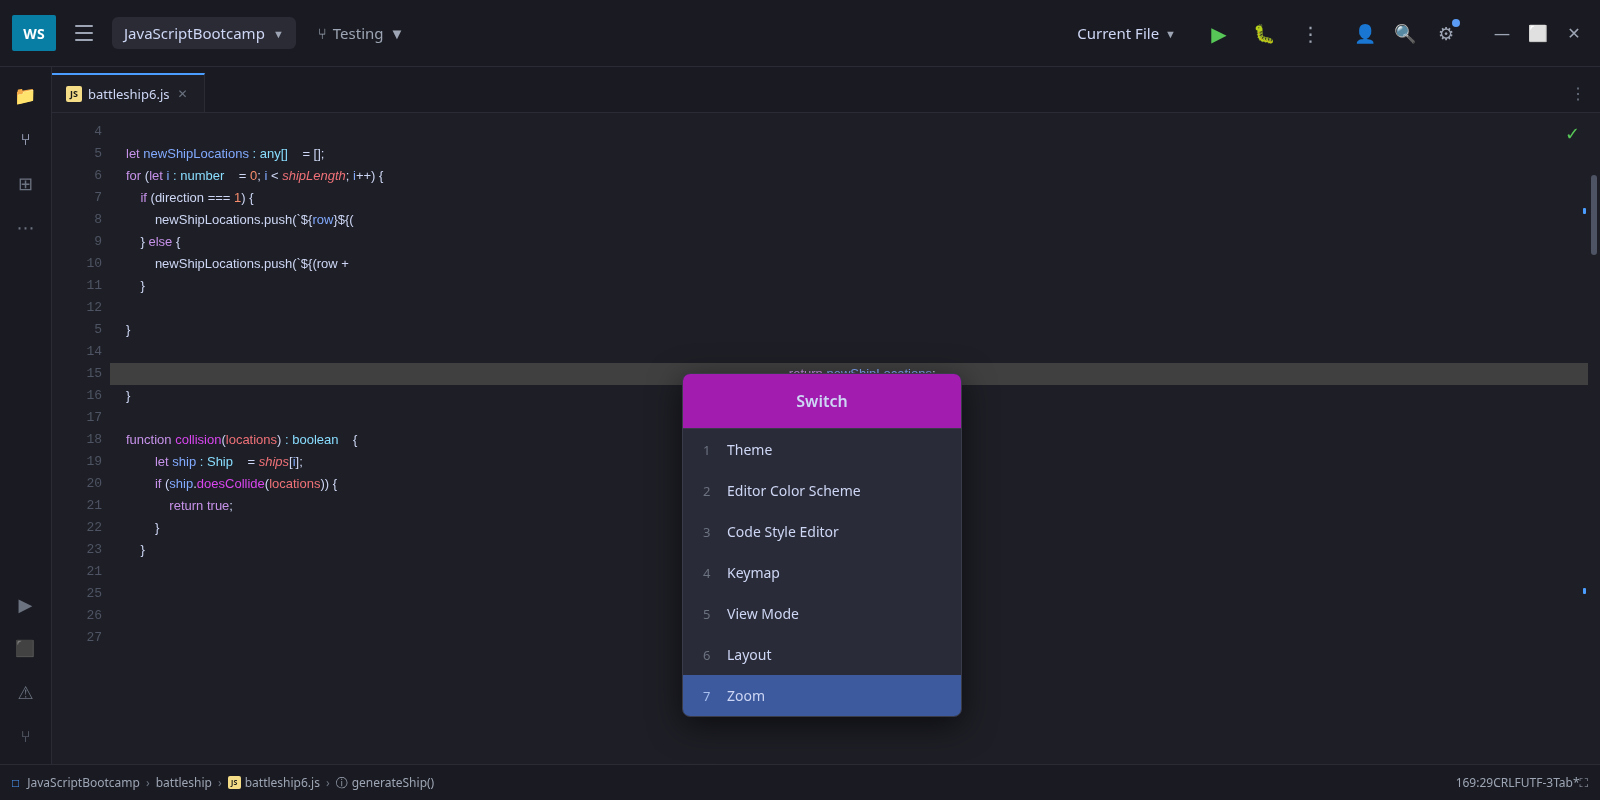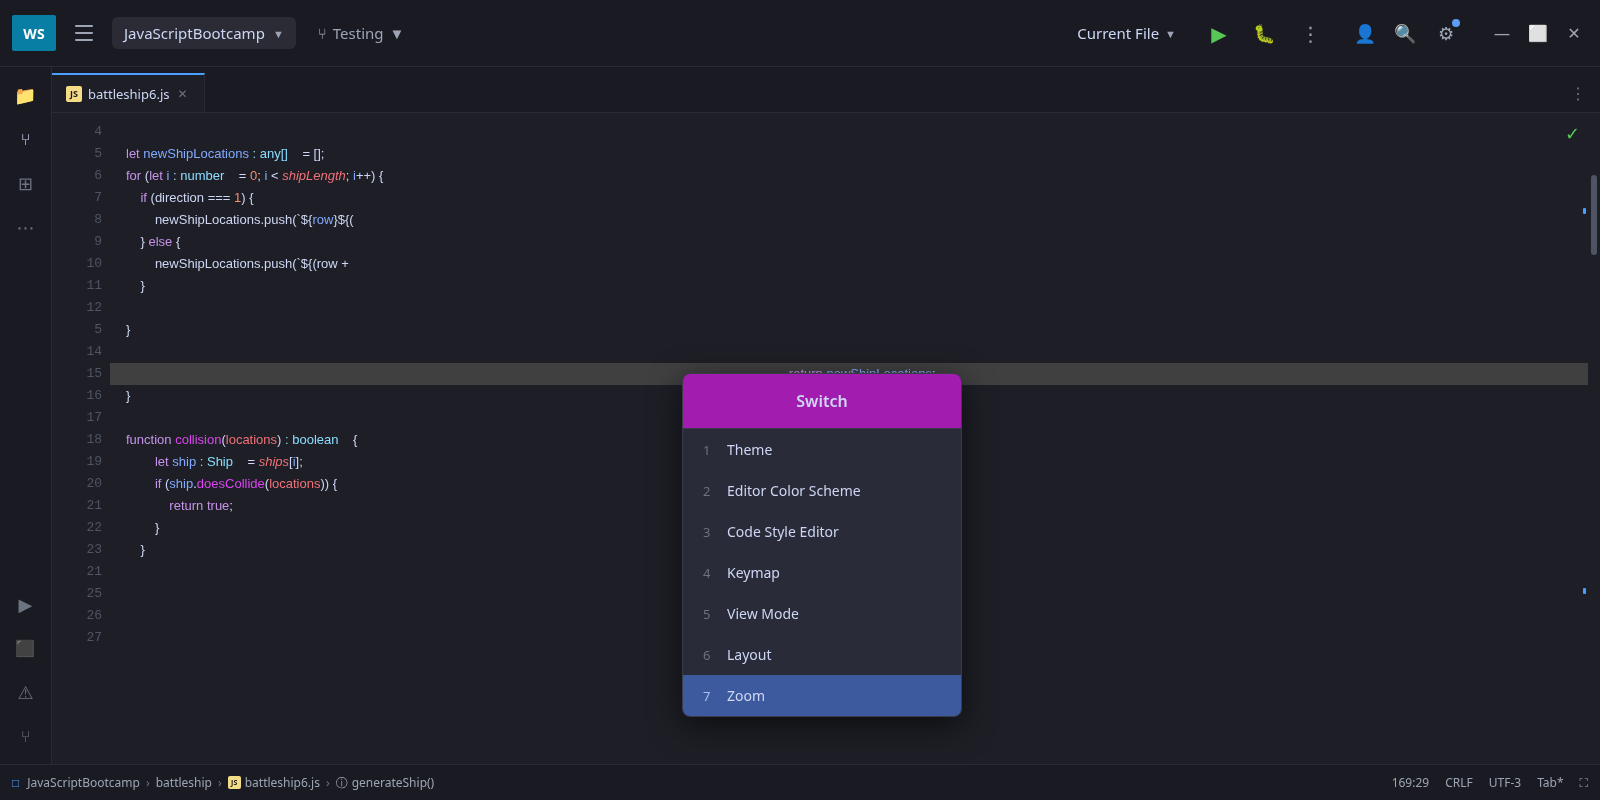--- a/index.html
+++ b/index.html
@@ -247,21 +247,21 @@
       gap: 0;
     }
     .statusbar-left { display: flex; align-items: center; gap: 4px; }
     .statusbar-left .folder-icon { color: #4b9eff; margin-right: 4px; }
     .statusbar-breadcrumb { display: flex; align-items: center; gap: 6px; }
     .bc-item { color: #9da5b4; cursor: pointer; }
     .bc-sep { color: #6b7280; }
     .bc-js { display: inline-flex; align-items: center; gap: 4px; color: #9da5b4; }
     .bc-js-icon { width: 13px; height: 13px; background: #f5dd87; border-radius: 2px; font-size: 7px; font-weight: bold; color: #1a1a1a; display: inline-flex; align-items: center; justify-content: center; }
     .statusbar-spacer { flex: 1; }
-    .statusbar-right { display: flex; align-items: flex-end; gap: 16px; }
+    .statusbar-right { display: flex; align-items: flex-end; }
     .statusbar-right span { cursor: pointer; }
   </style>
 </head>
 <body>
 
 <div class="titlebar">
   <div class="titlebar-logo">
     <span>WS</span>
   </div>
   <div class="titlebar-hamburger">

